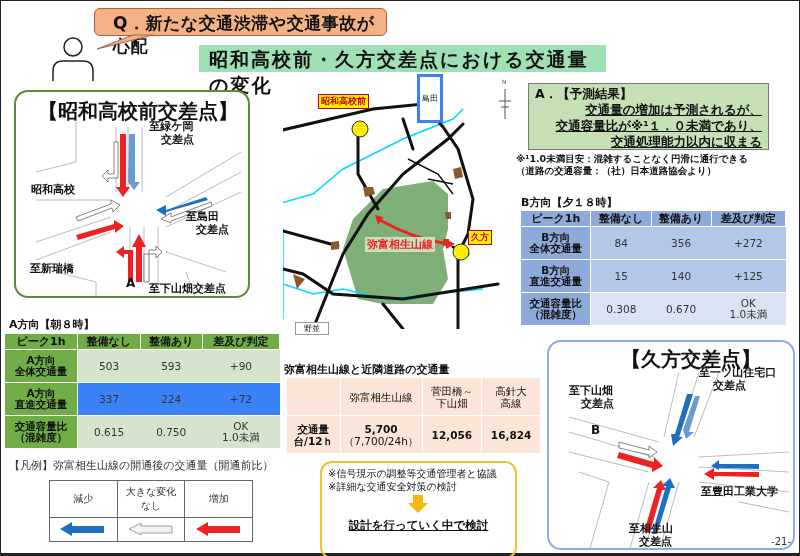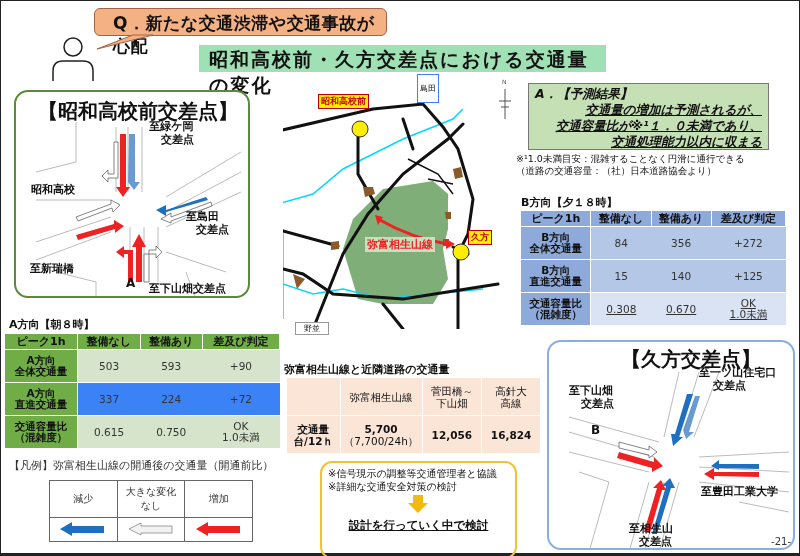--- a/index.html
+++ b/index.html
@@ -16,37 +16,37 @@
   
   .boxL { left: 13px; top: 89px; width: 236px; height: 208px; border: 2px solid #5a8a3a; border-radius: 14px; background: #fff; overflow: hidden; }
   .boxR { left: 546px; top: 339px; width: 248px; height: 210px; border: 2px solid #8aaee0; border-radius: 14px; background: #fff; overflow: hidden; }
   .boxTitle { font-size: 20px; font-weight: bold; position: absolute; white-space: nowrap; }
   .lbl { position: absolute; font-size: 11px; font-weight: bold; line-height: 13px; white-space: nowrap; }
 
   
   .map { left: 282px; top: 78px; width: 235px; height: 250px; }
 
   
-  .answer { left: 527px; top: 82px; width: 241px; height: 67px; background: #c5e0b4; border: 1px solid #777; padding: 2px 6px; font-size: 12.5px; font-weight: bold; line-height: 16px; font-style: italic; }
+  .answer { left: 527px; top: 82px; width: 241px; height: 67px; background: #c5e0b4; border: 1px solid #777; padding: 2px 6px; font-size: 12.5px; font-weight: bold; line-height: 16px; }
   .answer .u { text-decoration: underline; display: block; text-align: right; }
-  .note { left: 515px; top: 152px; width: 285px; font-size: 9.5px; line-height: 12px; }
+  .note { left: 515px; top: 152px; width: 285px; font-size: 9.5px; line-height: 12px; font-weight: bold; }
 
   
   table { border-collapse: collapse; }
   .tblA { left: 4px; top: 333px; width: 275px; font-size: 10.5px; }
   .tblB { left: 520px; top: 210px; width: 265px; font-size: 10.5px; }
   .tblA td, .tblA th, .tblB td, .tblB th { text-align: center; vertical-align: middle; border-bottom: 1px solid #fff; }
   .tblA th { background: #70ad47; height: 15px; font-size: 11px; border-right: 1px solid #fff; }
   .tblA td.rh { background: #70ad47; font-weight: bold; line-height: 11px; height: 33px; border-right: 1px solid #fff; }
   .tblA td.v { background: #d6e4cc; color: #333; }
   .tblA tr:nth-child(3) td.v { background: #3b82f6; }
   .tblB th { background: #8eaadb; height: 15px; font-size: 11px; border-right: 1px solid #fff; }
   .tblB td.rh { background: #8eaadb; font-weight: bold; line-height: 11px; height: 33px; border-right: 1px solid #fff; }
   .tblB td.v { background: #b4c7e7; color: #333; }
-  .tblB tr:nth-child(4) td.v { background: #dae3f3; text-decoration: underline; }
+  .tblB tr:nth-child(4) td.v { background: #dae3f3; }
   .tblB tr:nth-child(4) td { height: 33px; }
   .ok { color: #2e75b6; line-height: 11px; }
   .secLbl { font-size: 11px; font-weight: bold; white-space: nowrap; }
 
   
   .legendTitle { left: 8px; top: 457px; font-size: 11px; white-space: nowrap; color: #333; }
   .legend { left: 48px; top: 479px; width: 204px; font-size: 10px; }
   .legend td { border: 1px solid #666; text-align: center; height: 37px; width: 68px; color: #333; }
   .legend tr:nth-child(2) td { height: 24px; }
 
@@ -152,21 +152,21 @@
       <polygon points="160,160 166,160 166,167 160,167" fill="#8b5a2b"></polygon>
       <path d="M95,140 Q130,160 165,165" stroke="#ee2222" stroke-width="3" fill="none"></path>
       <polygon points="92,136 100,138 95,146" fill="#ee2222"></polygon>
       <polygon points="172,165 163,160 163,170" fill="#ee2222"></polygon>
       <circle cx="77" cy="50" r="8" fill="#ffee00" stroke="#333" stroke-width="1"></circle>
       <circle cx="178" cy="173" r="8" fill="#ffee00" stroke="#333" stroke-width="1"></circle>
       <path d="M222,10 L222,40 M216,22 L228,22 M218,28 L226,28" stroke="#555" stroke-width="1"></path>
     </svg>
     <div class="abs" style="left:35px;top:15px;background:#ffee00;border:1px solid #b00;color:#c00;font-size:9px;font-weight:bold;padding:0 2px;white-space:nowrap">昭和高校前</div>
     <div class="abs" style="left:185px;top:151px;background:#ffee00;border:1px solid #b00;color:#c00;font-size:9px;font-weight:bold;padding:0 2px;white-space:nowrap">久方</div>
-    <div class="abs" style="left:134px;top:-5px;background:#fff;border:1px solid #3b82f6;font-size:8px;padding:8px 2px;white-space:nowrap">島田</div>
+    <div class="abs" style="left:134px;top:-5px;background:#fff;border:3px solid #3b82f6;font-size:8px;padding:16px 2px;white-space:nowrap">島田</div>
     <div class="abs" style="left:12px;top:243px;background:#fff;border:1px solid #999;font-size:8px;padding:0 8px;white-space:nowrap">野並</div>
     <div class="abs" style="left:82px;top:158px;background:#c8e0c0;color:#e22;font-size:11px;font-weight:bold;padding:0 2px;white-space:nowrap">弥富相生山線</div>
     <div class="abs" style="left:219px;top:-1px;font-size:6px;color:#555">N</div>
   </div>
 
   <div class="abs answer">
     <div>A．【予測結果】</div>
     <span class="u">交通量の増加は予測されるが、</span>
     <span class="u">交通容量比が※¹１．０未満であり、</span>
     <span class="u">交通処理能力以内に収まる</span>

